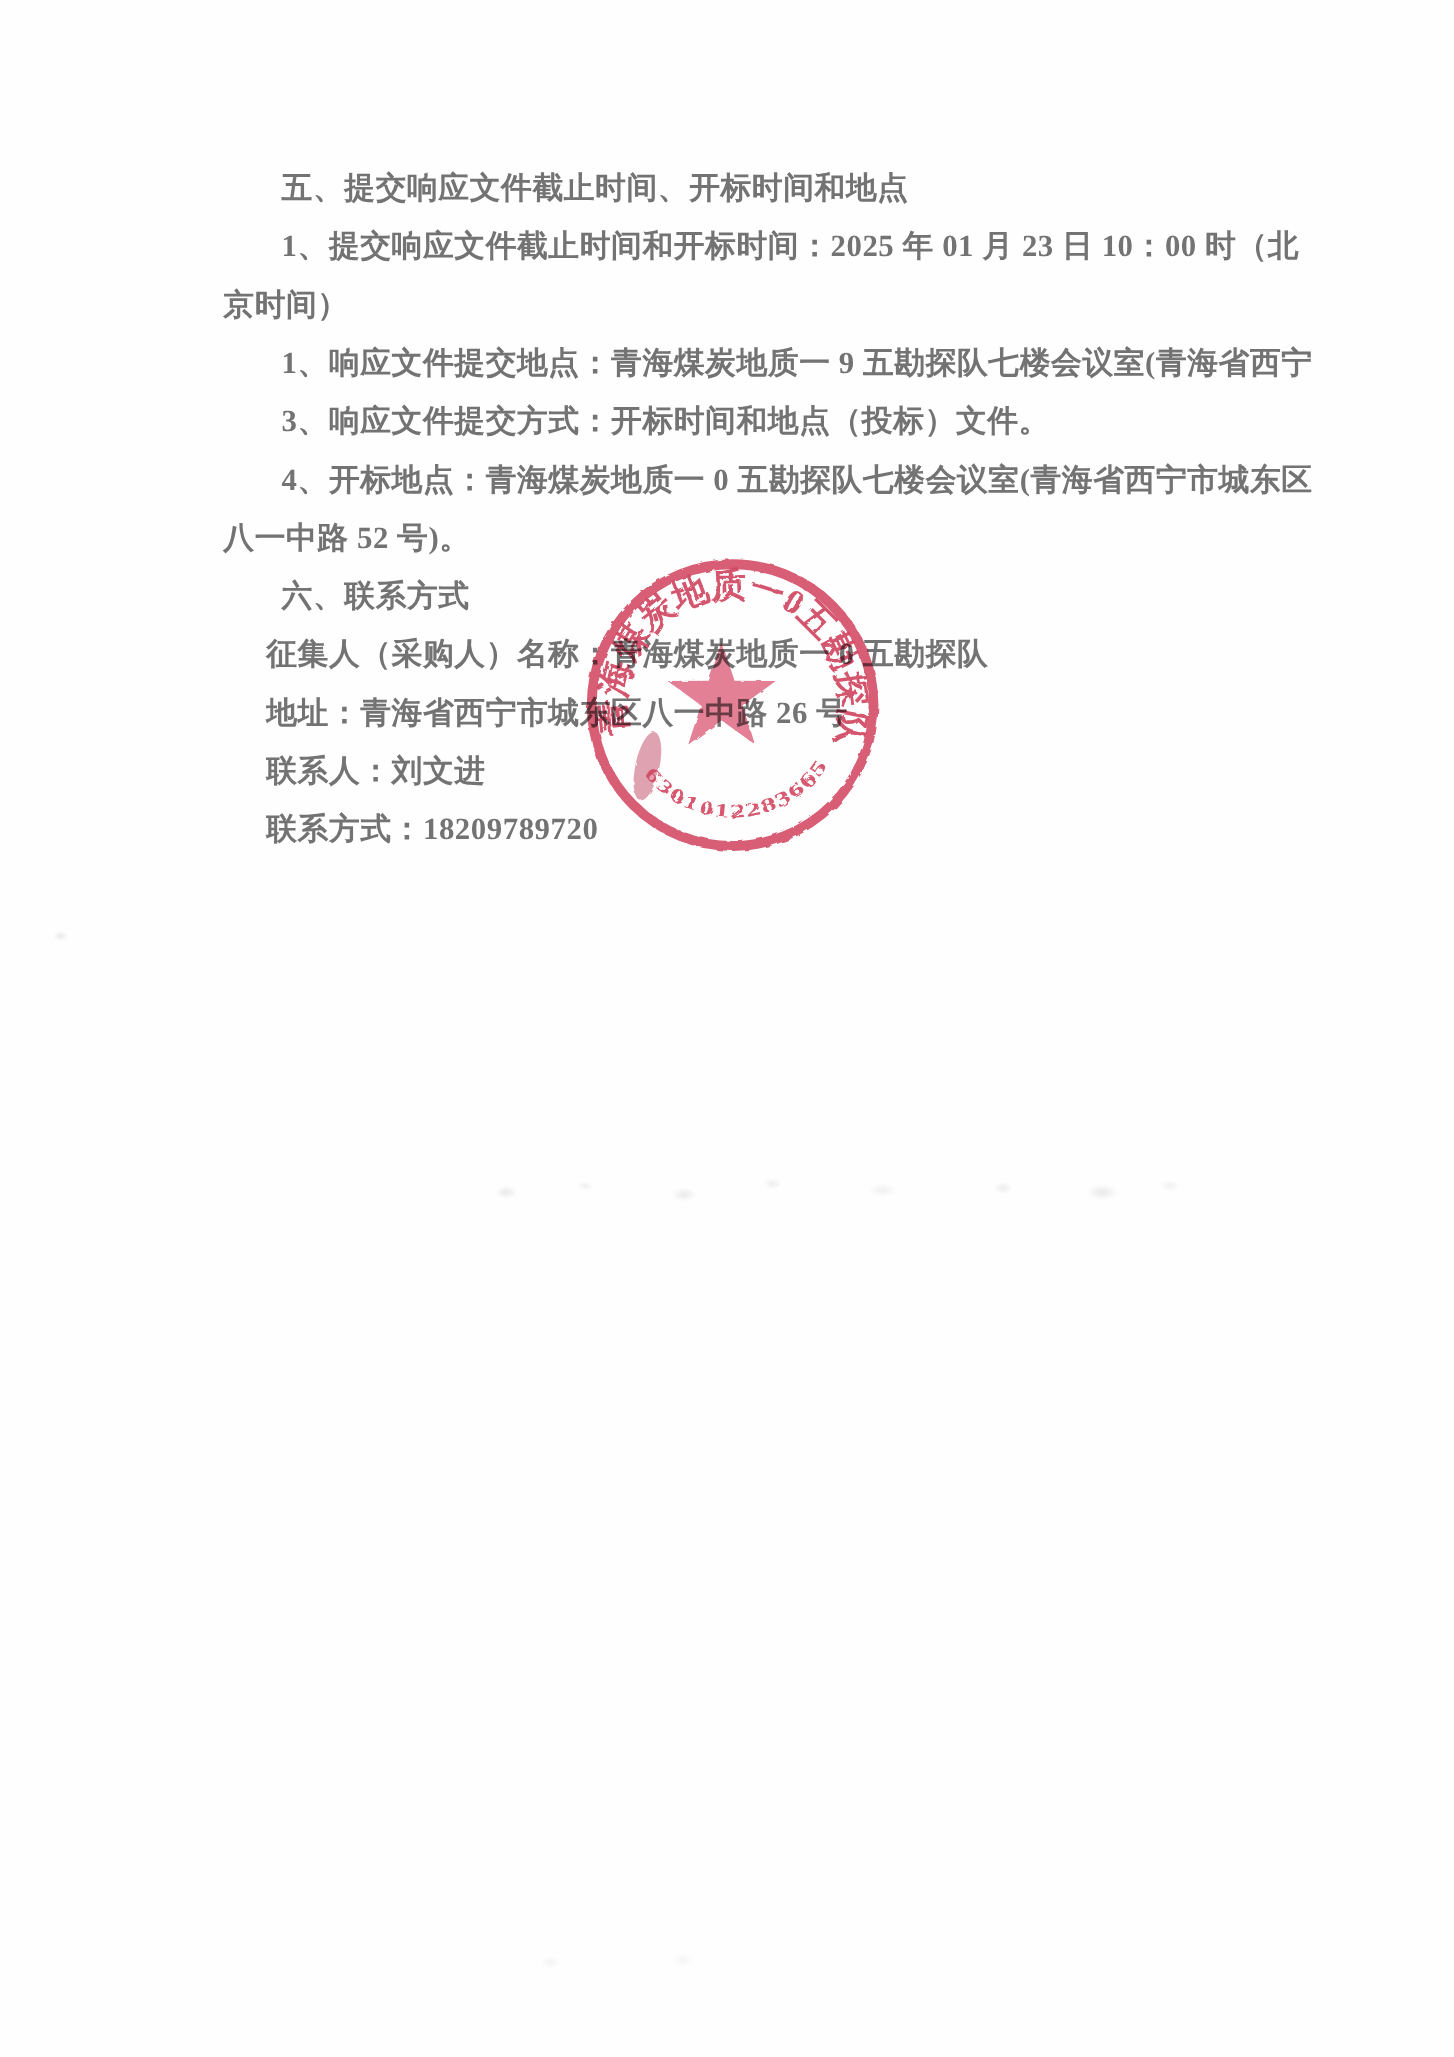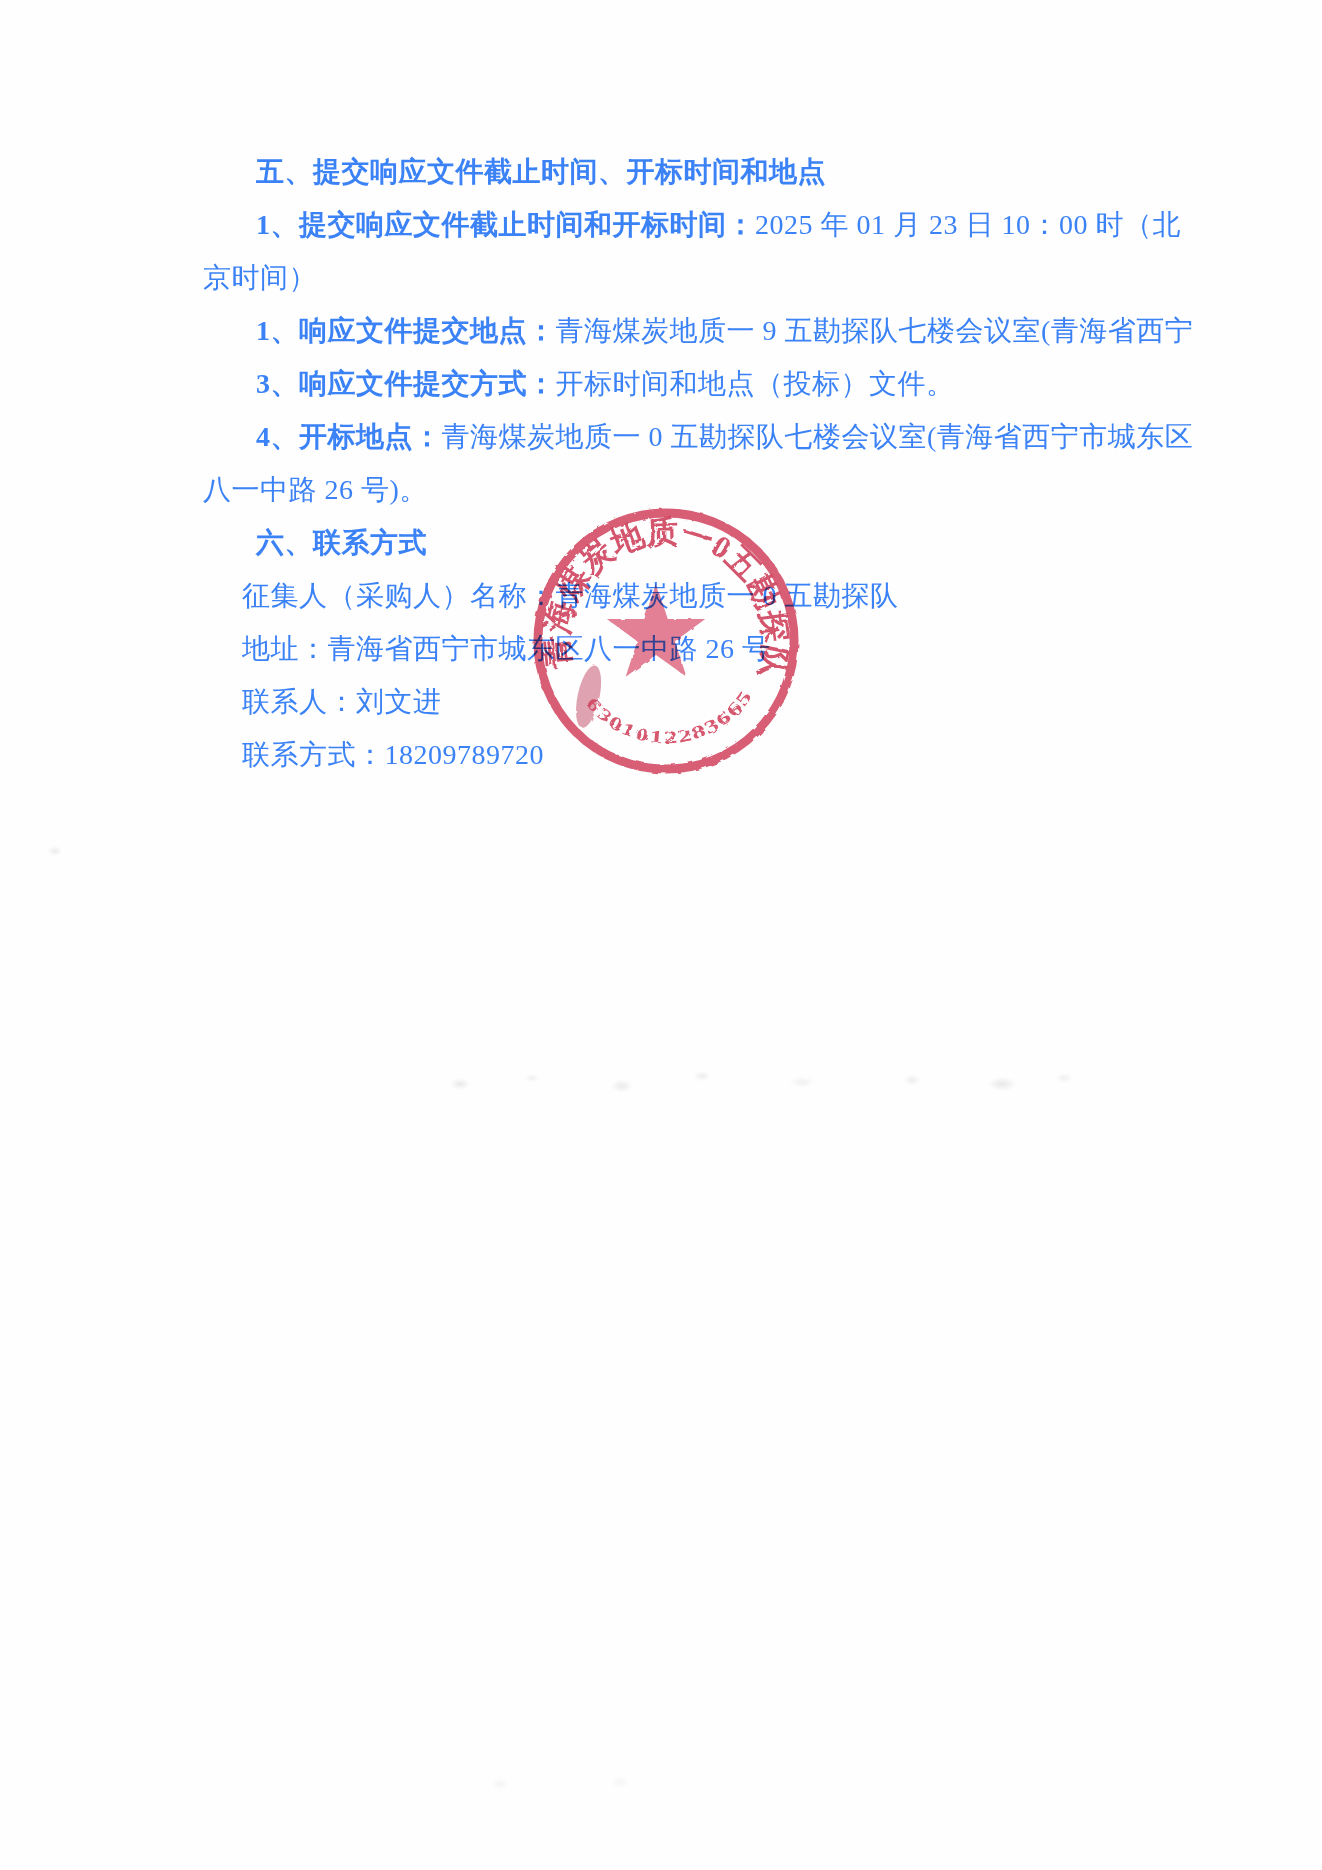--- a/index.html
+++ b/index.html
@@ -6,28 +6,28 @@
   body{
     width:1322px;height:1870px;
     background:#fdfdfd;
     font-family:"Liberation Serif","DejaVu Serif",serif;
     position:relative;overflow:hidden;
   }
   .page{position:absolute;inset:0;background:#fefefe;}
   
   .doc-text{
     position:absolute;left:203px;top:145px;width:980px;
-    font-size:28px;line-height:53px;color:#3b82f6;
+    font-size:28px;line-height:53px;color:#737373;
     letter-spacing:0.5px;
   }
   .doc-line{height:53px;white-space:pre;}
   .indent-num{padding-left:53px;}
   .indent-none{padding-left:0;}
   .indent-contact{padding-left:39px;}
-  .seg{font-weight:400;}
+  .seg{font-weight:700;}
   .seg.bold{font-weight:700;}
   
   .seal{
     position:absolute;left:527px;top:502px;width:278px;height:278px;
     mix-blend-mode:multiply;opacity:0.93;
   }
   
   .artifact{position:absolute;pointer-events:none;}
   .smudge-row{
     left:440px;top:1066px;width:660px;height:36px;
@@ -60,21 +60,21 @@
 
 <div class="page">
 
   <div class="doc-text" id="doc-lines">
       <div class="doc-line indent-num"><span class="seg bold">五、提交响应文件截止时间、开标时间和地点</span></div>
       <div class="doc-line indent-num"><span class="seg bold">1、提交响应文件截止时间和开标时间：</span><span class="seg">2025 年 01 月 23 日 10：00 时（北</span></div>
       <div class="doc-line indent-none"><span class="seg">京时间）</span></div>
       <div class="doc-line indent-num"><span class="seg bold">1、响应文件提交地点：</span><span class="seg">青海煤炭地质一 9 五勘探队七楼会议室(青海省西宁</span></div>
       <div class="doc-line indent-num"><span class="seg bold">3、响应文件提交方式：</span><span class="seg">开标时间和地点（投标）文件。</span></div>
       <div class="doc-line indent-num"><span class="seg bold">4、开标地点：</span><span class="seg">青海煤炭地质一 0 五勘探队七楼会议室(青海省西宁市城东区</span></div>
-      <div class="doc-line indent-none"><span class="seg">八一中路 26 号)。</span></div>
+      <div class="doc-line indent-none"><span class="seg">八一中路 52 号)。</span></div>
       <div class="doc-line indent-num"><span class="seg bold">六、联系方式</span></div>
       <div class="doc-line indent-contact"><span class="seg">征集人（采购人）名称：青海煤炭地质一 0 五勘探队</span></div>
       <div class="doc-line indent-contact"><span class="seg">地址：青海省西宁市城东区八一中路 26 号</span></div>
       <div class="doc-line indent-contact"><span class="seg">联系人：刘文进</span></div>
       <div class="doc-line indent-contact"><span class="seg">联系方式：18209789720</span></div>
     </div>
 
   <svg class="seal" viewBox="0 0 280 280" xmlns="http://www.w3.org/2000/svg">
     <defs>
       <filter id="rough" x="-5%" y="-5%" width="110%" height="110%">

